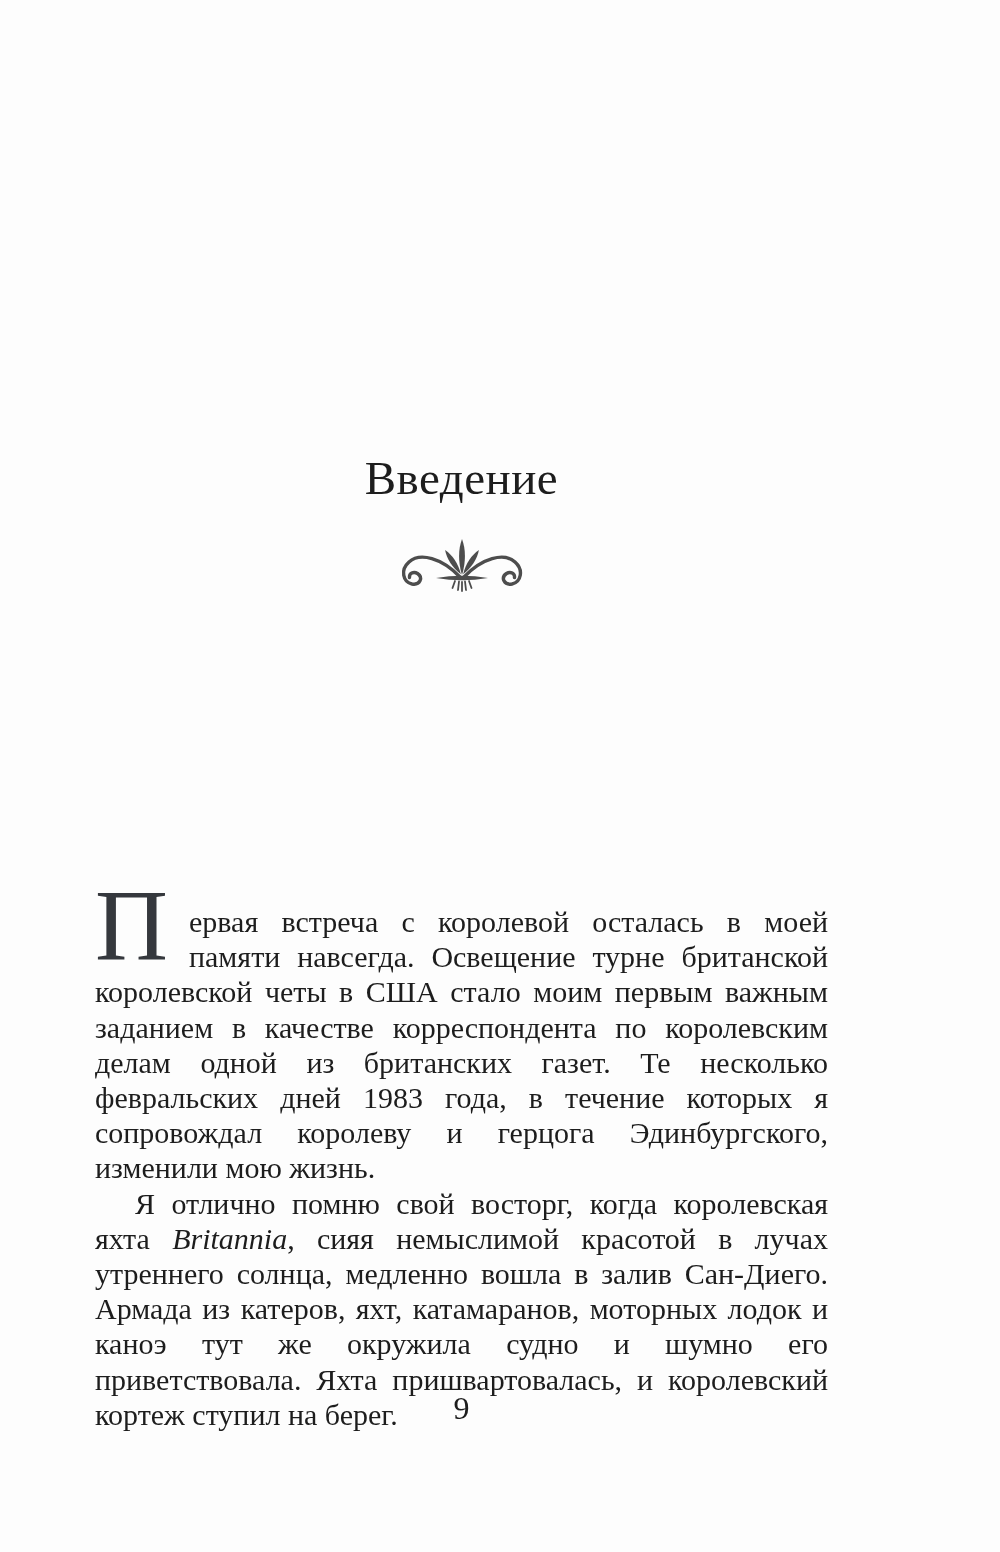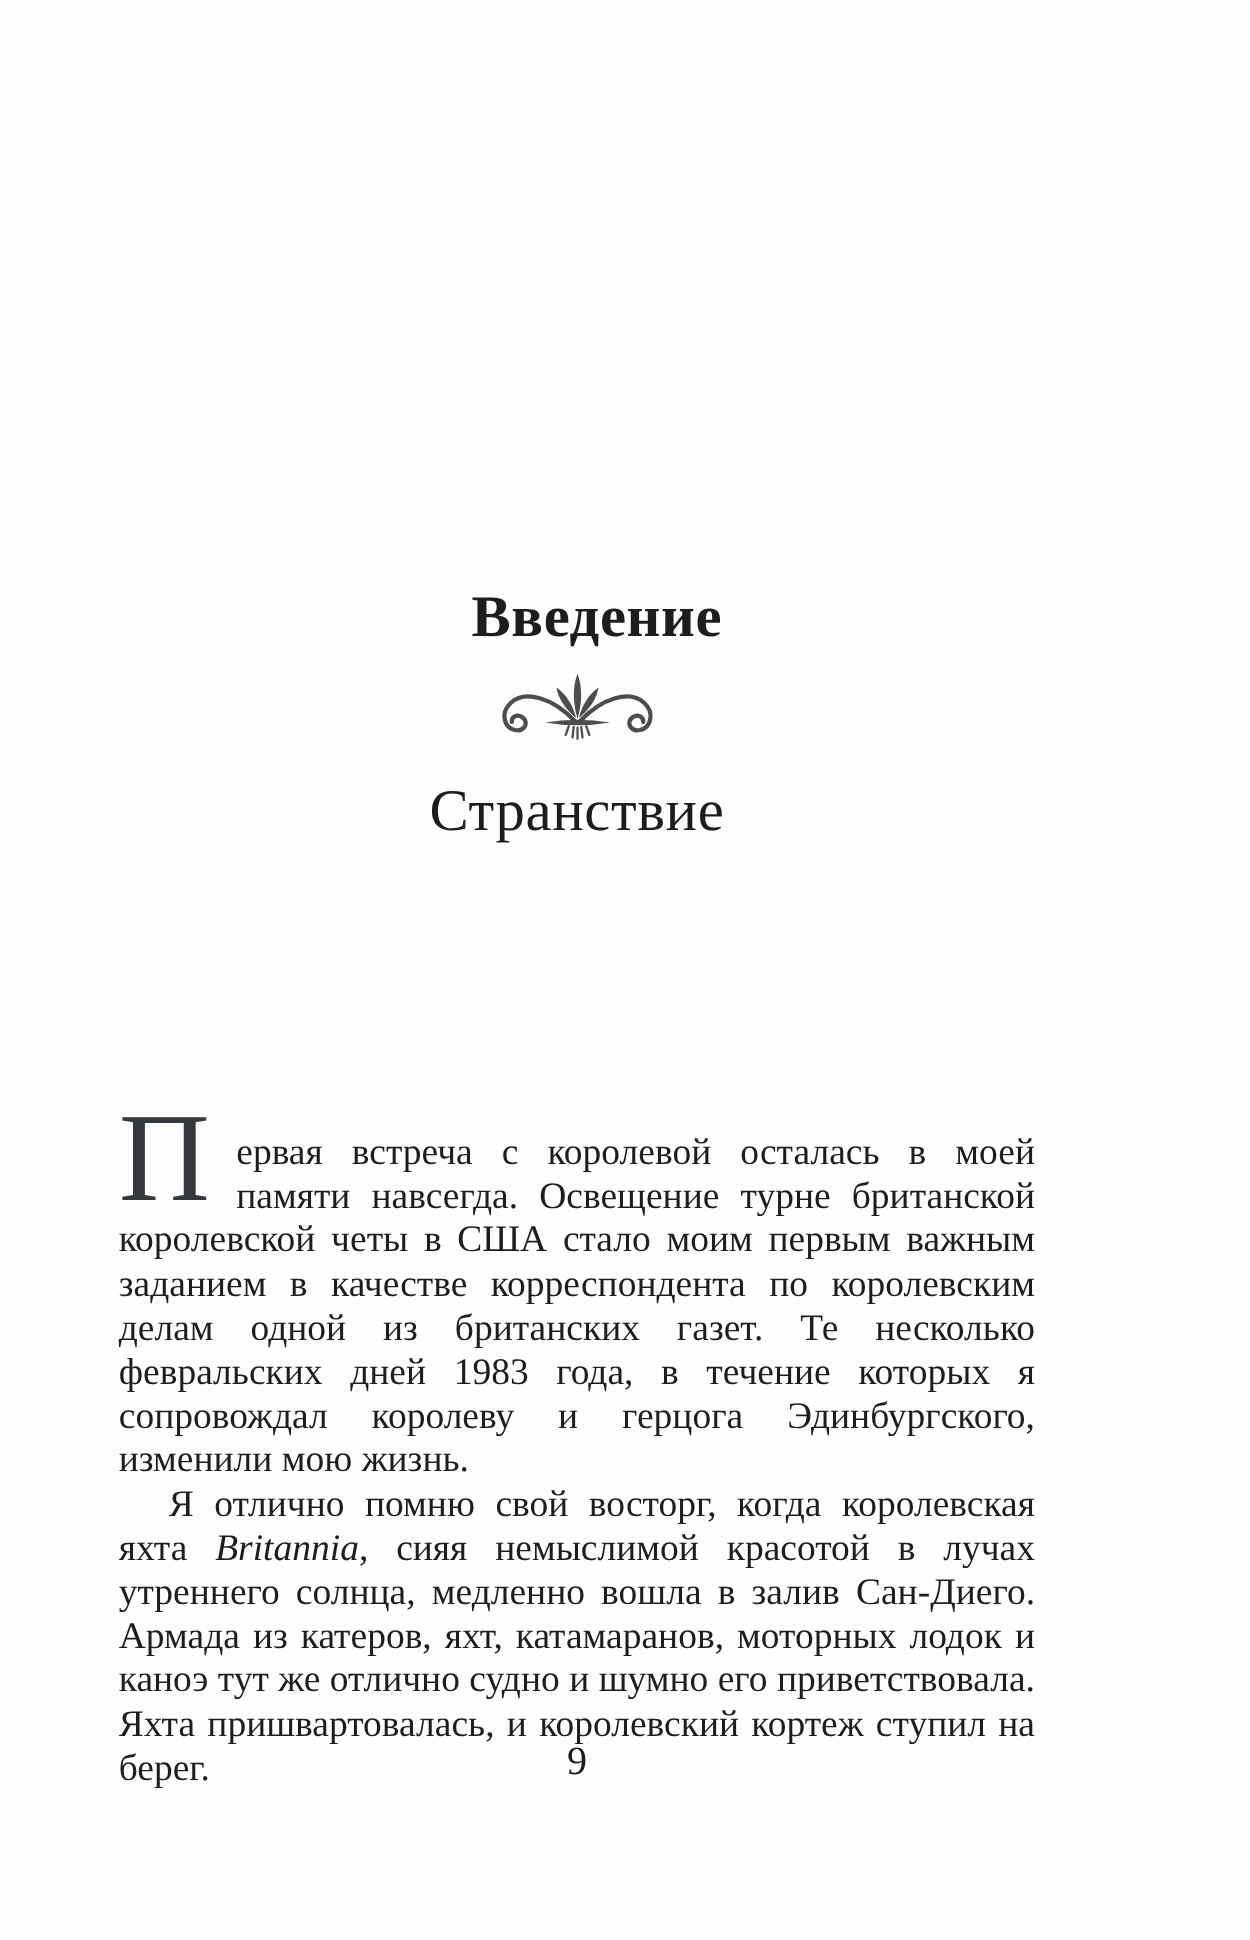--- a/index.html
+++ b/index.html
@@ -21,24 +21,24 @@
     left: 95px;
     width: 733px;
     top: 0;
     height: 100%;
   }
   .chapter-title {
     position: absolute;
     top: 455px;
     left: 0;
     width: 100%;
-    margin: 16px;
+    margin: 0;
     font-size: 47px;
     line-height: 47px;
-    font-weight: bold;
+    font-weight: normal;
     text-align: center;
     letter-spacing: 0.5px;
   }
   .fleuron {
     position: absolute;
     top: 536px;
     left: 0;
     width: 100%;
     display: flex;
     justify-content: center;
@@ -118,26 +118,25 @@
             <path d="M63 45.5 L62 54"></path>
             <path d="M66 46 L66 55"></path>
             <path d="M69 45.5 L70 54"></path>
             <path d="M73 45 L75.5 52"></path>
           </g>
         </g>
       </svg>
     </div>
 
     <h2 class="section-title">
-      <span class="title-line">Странствие</span>
     </h2>
 
     <div class="body-text">
       <p>
         <span class="dropcap">П</span><span>ервая встреча с королевой осталась в моей памяти навсегда. Освещение турне британской королевской четы в США стало моим первым важным заданием в качестве корреспондента по королевским делам одной из британских газет. Те несколько февральских дней 1983 года, в течение которых я сопровождал королеву и герцога Эдинбургского, изменили мою жизнь.</span>
       </p>
-      <p class="para-indent"><span>Я отлично помню свой восторг, когда королевская яхта </span><i>Britannia</i><span>, сияя немыслимой красотой в лучах утреннего солнца, медленно вошла в залив Сан-Диего. Армада из катеров, яхт, катамаранов, моторных лодок и каноэ тут же отлично судно и шумно его приветствовала. Яхта пришвартовалась, и королевский кортеж ступил на берег.</span></p>
+      <p class="para-indent"><span>Я отлично помню свой восторг, когда королевская яхта </span><i>Britannia</i><span>, сияя немыслимой красотой в лучах утреннего солнца, медленно вошла в залив Сан-Диего. Армада из катеров, яхт, катамаранов, моторных лодок и каноэ тут же окружила судно и шумно его приветствовала. Яхта пришвартовалась, и королевский кортеж ступил на берег.</span></p>
     </div>
 
     <div class="folio">9</div>
 
   </div>
 </div>
 
 </body></html>

